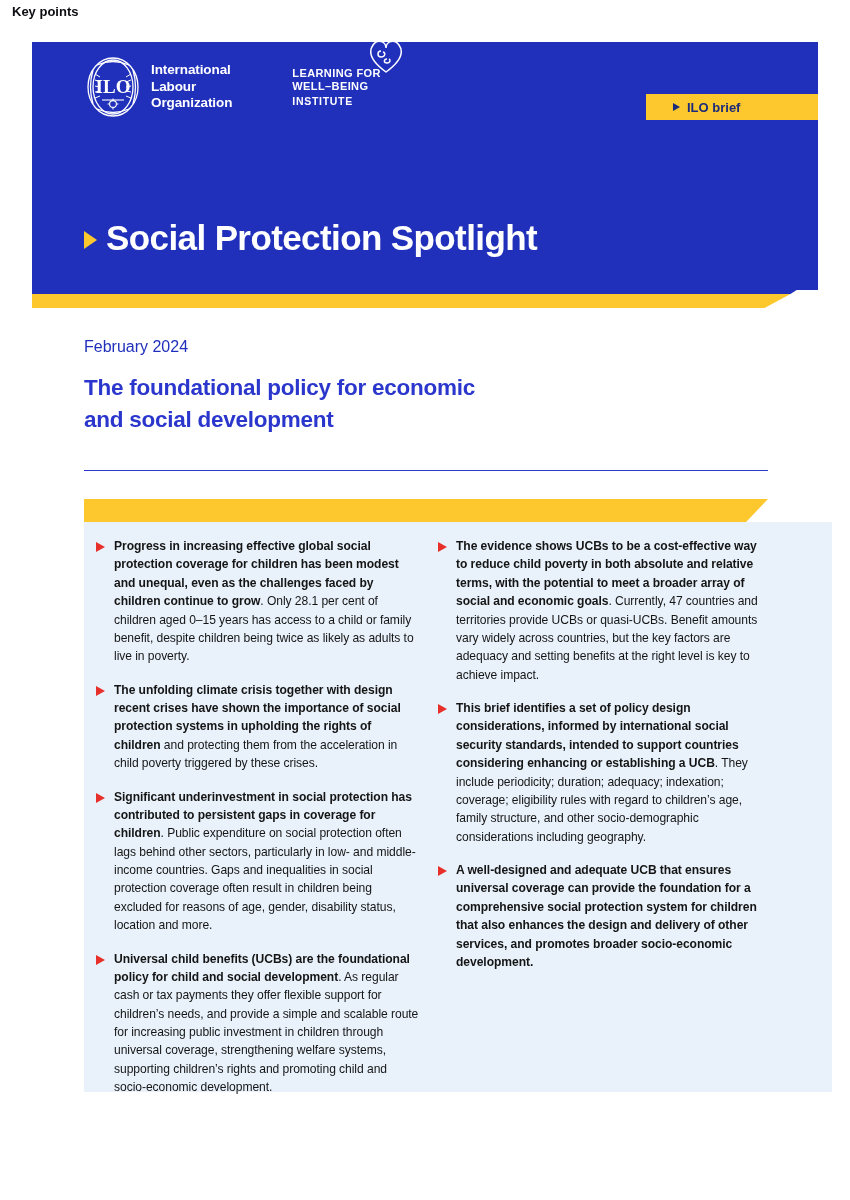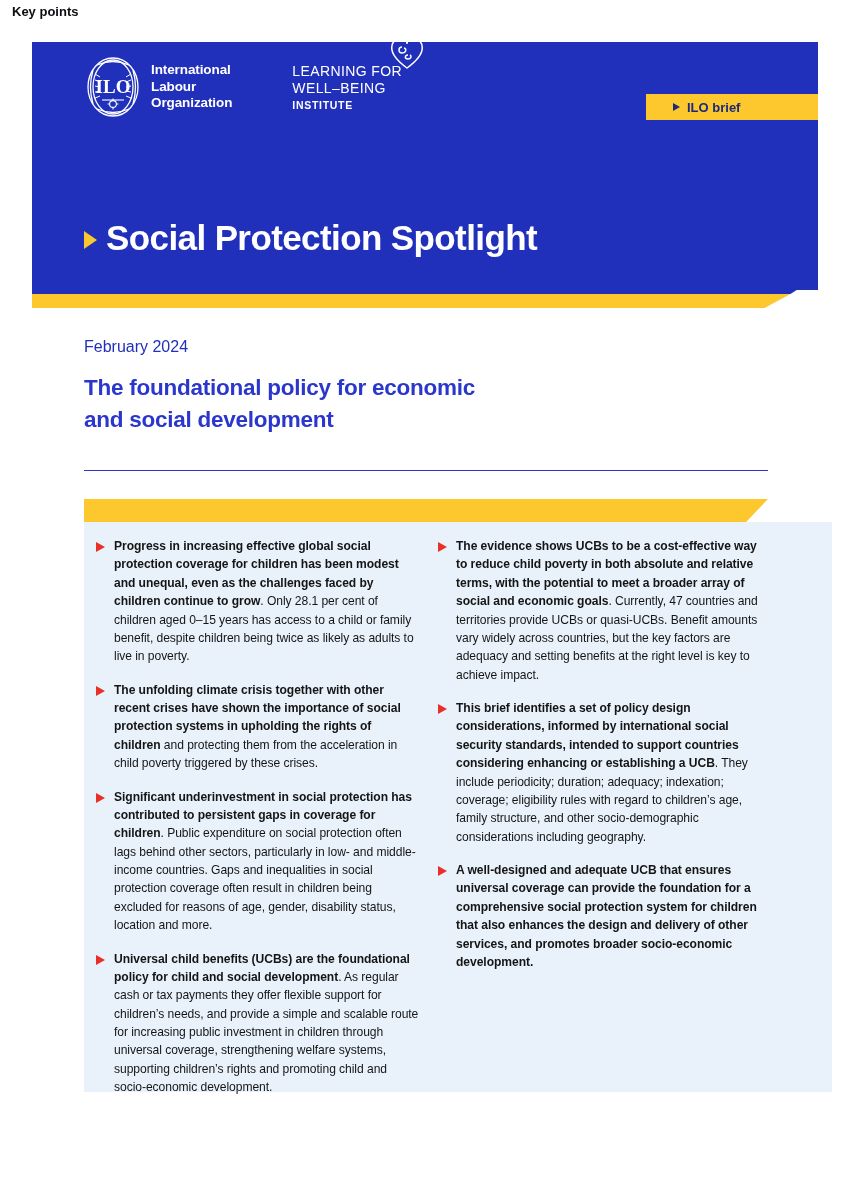--- a/index.html
+++ b/index.html
@@ -104,22 +104,22 @@
     color: #ffffff;
   }
   .lwb-heart {
     position: absolute;
     right: -26px;
     top: -32px;
     width: 42px;
     height: 40px;
   }
   .lwb-l1, .lwb-l2 {
-    font-size: 14px;
-    font-weight: normal;
+    font-size: 11px;
+    font-weight: bold;
     letter-spacing: 0.4px;
     line-height: 1.22;
   }
   .lwb-l3 {
     font-size: 10.5px;
     font-weight: bold;
     letter-spacing: 0.7px;
     margin-top: 2px;
   }
 
@@ -326,21 +326,21 @@
 <div class="kp-header-label">Key points</div>
 
 <div class="kp-box">
   <div class="kp-col">
       <div class="kp-item">
         <span class="kp-tri"></span>
         <div class="kp-text"><b>Progress in increasing effective global social protection coverage for children has been modest and unequal, even as the challenges faced by children continue to grow</b><span>. Only 28.1 per cent of children aged 0–15 years has access to a child or family benefit, despite children being twice as likely as adults to live in poverty.</span></div>
       </div>
       <div class="kp-item">
         <span class="kp-tri"></span>
-        <div class="kp-text"><b>The unfolding climate crisis together with other recent crises have shown the importance of social protection systems in upholding the rights of children</b><span> and protecting them from the acceleration in child poverty triggered by these crises.</span></div>
+        <div class="kp-text"><b>The unfolding climate crisis together with design recent crises have shown the importance of social protection systems in upholding the rights of children</b><span> and protecting them from the acceleration in child poverty triggered by these crises.</span></div>
       </div>
       <div class="kp-item">
         <span class="kp-tri"></span>
         <div class="kp-text"><b>Significant underinvestment in social protection has contributed to persistent gaps in coverage for children</b><span>. Public expenditure on social protection often lags behind other sectors, particularly in low- and middle-income countries. Gaps and inequalities in social protection coverage often result in children being excluded for reasons of age, gender, disability status, location and more.</span></div>
       </div>
       <div class="kp-item">
         <span class="kp-tri"></span>
         <div class="kp-text"><b>Universal child benefits (UCBs) are the foundational policy for child and social development</b><span>. As regular cash or tax payments they offer flexible support for children’s needs, and provide a simple and scalable route for increasing public investment in children through universal coverage, strengthening welfare systems, supporting children’s rights and promoting child and socio-economic development.</span></div>
       </div>
     </div>

